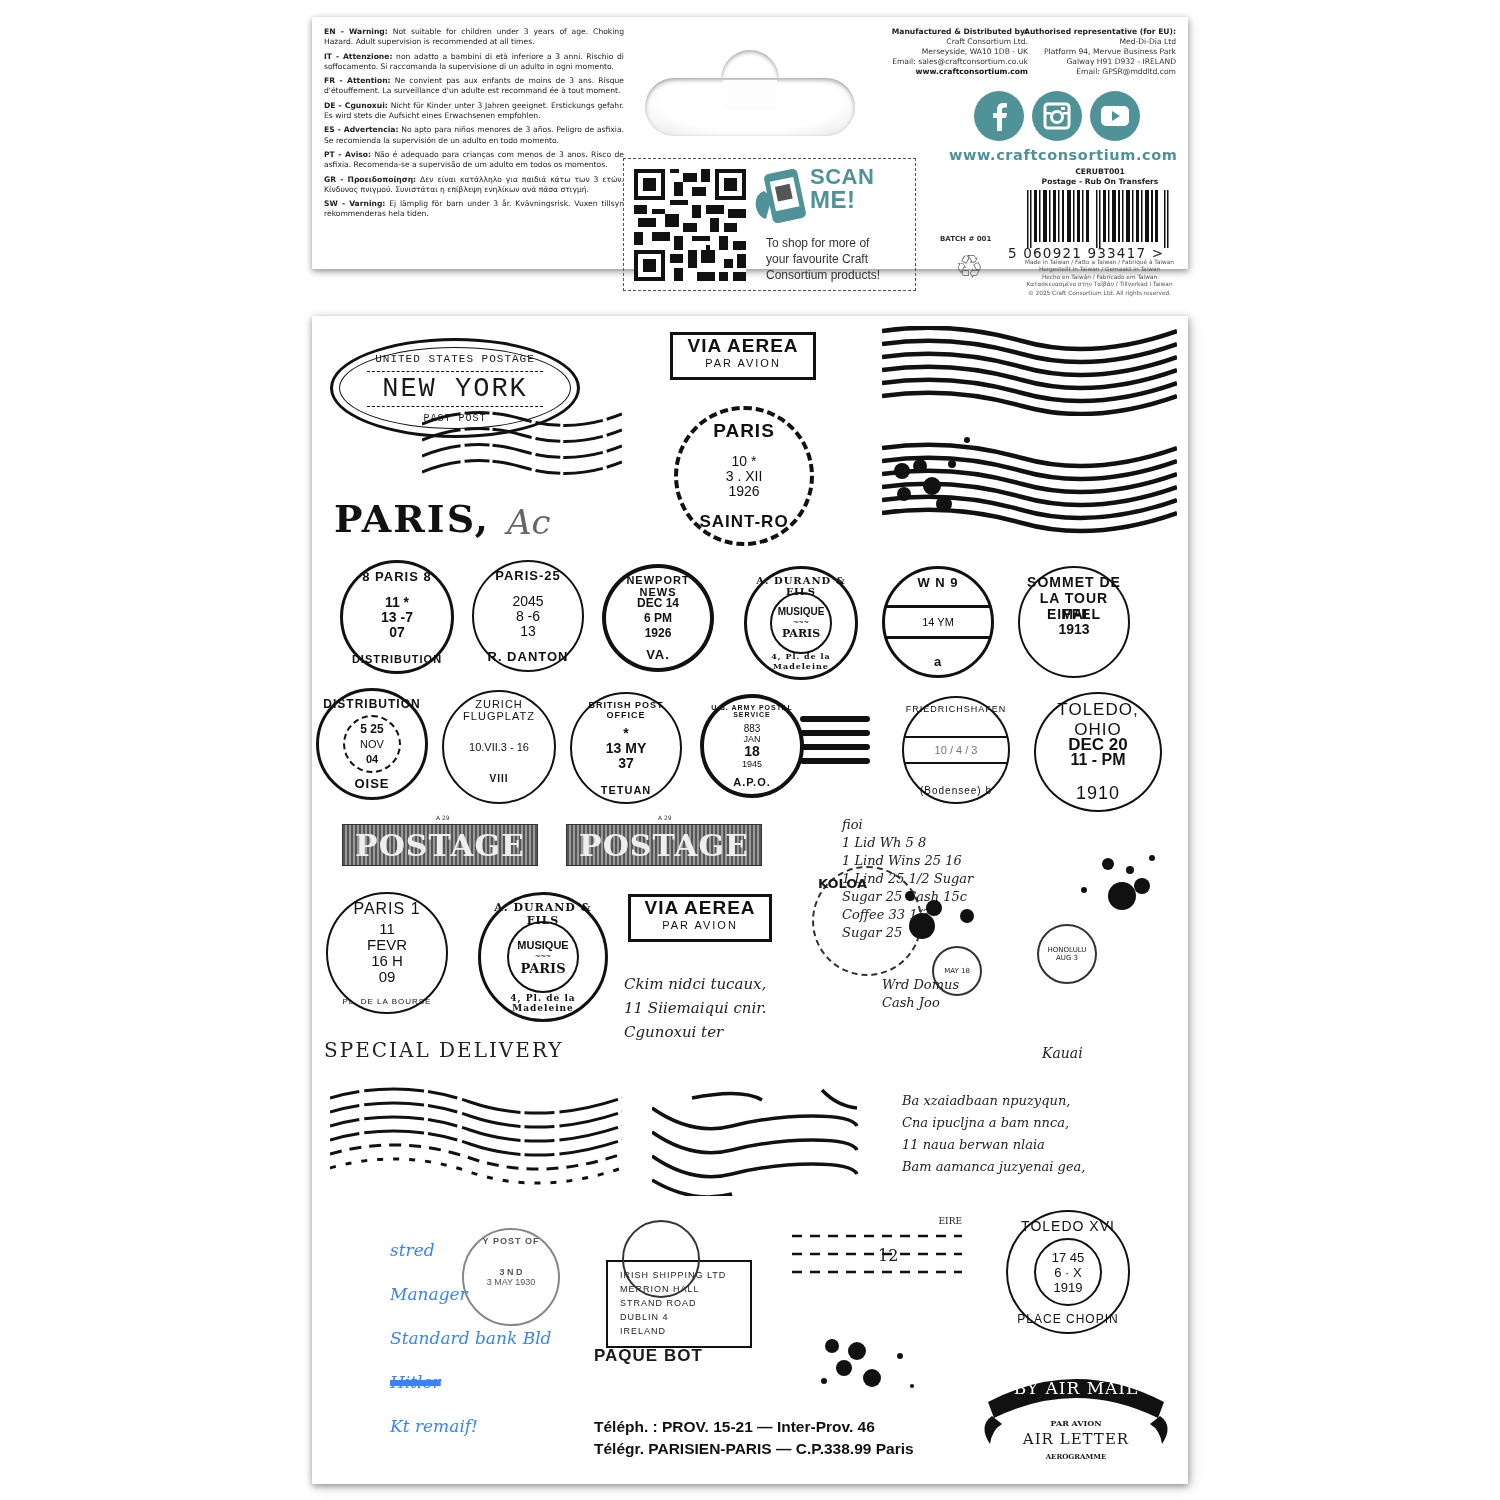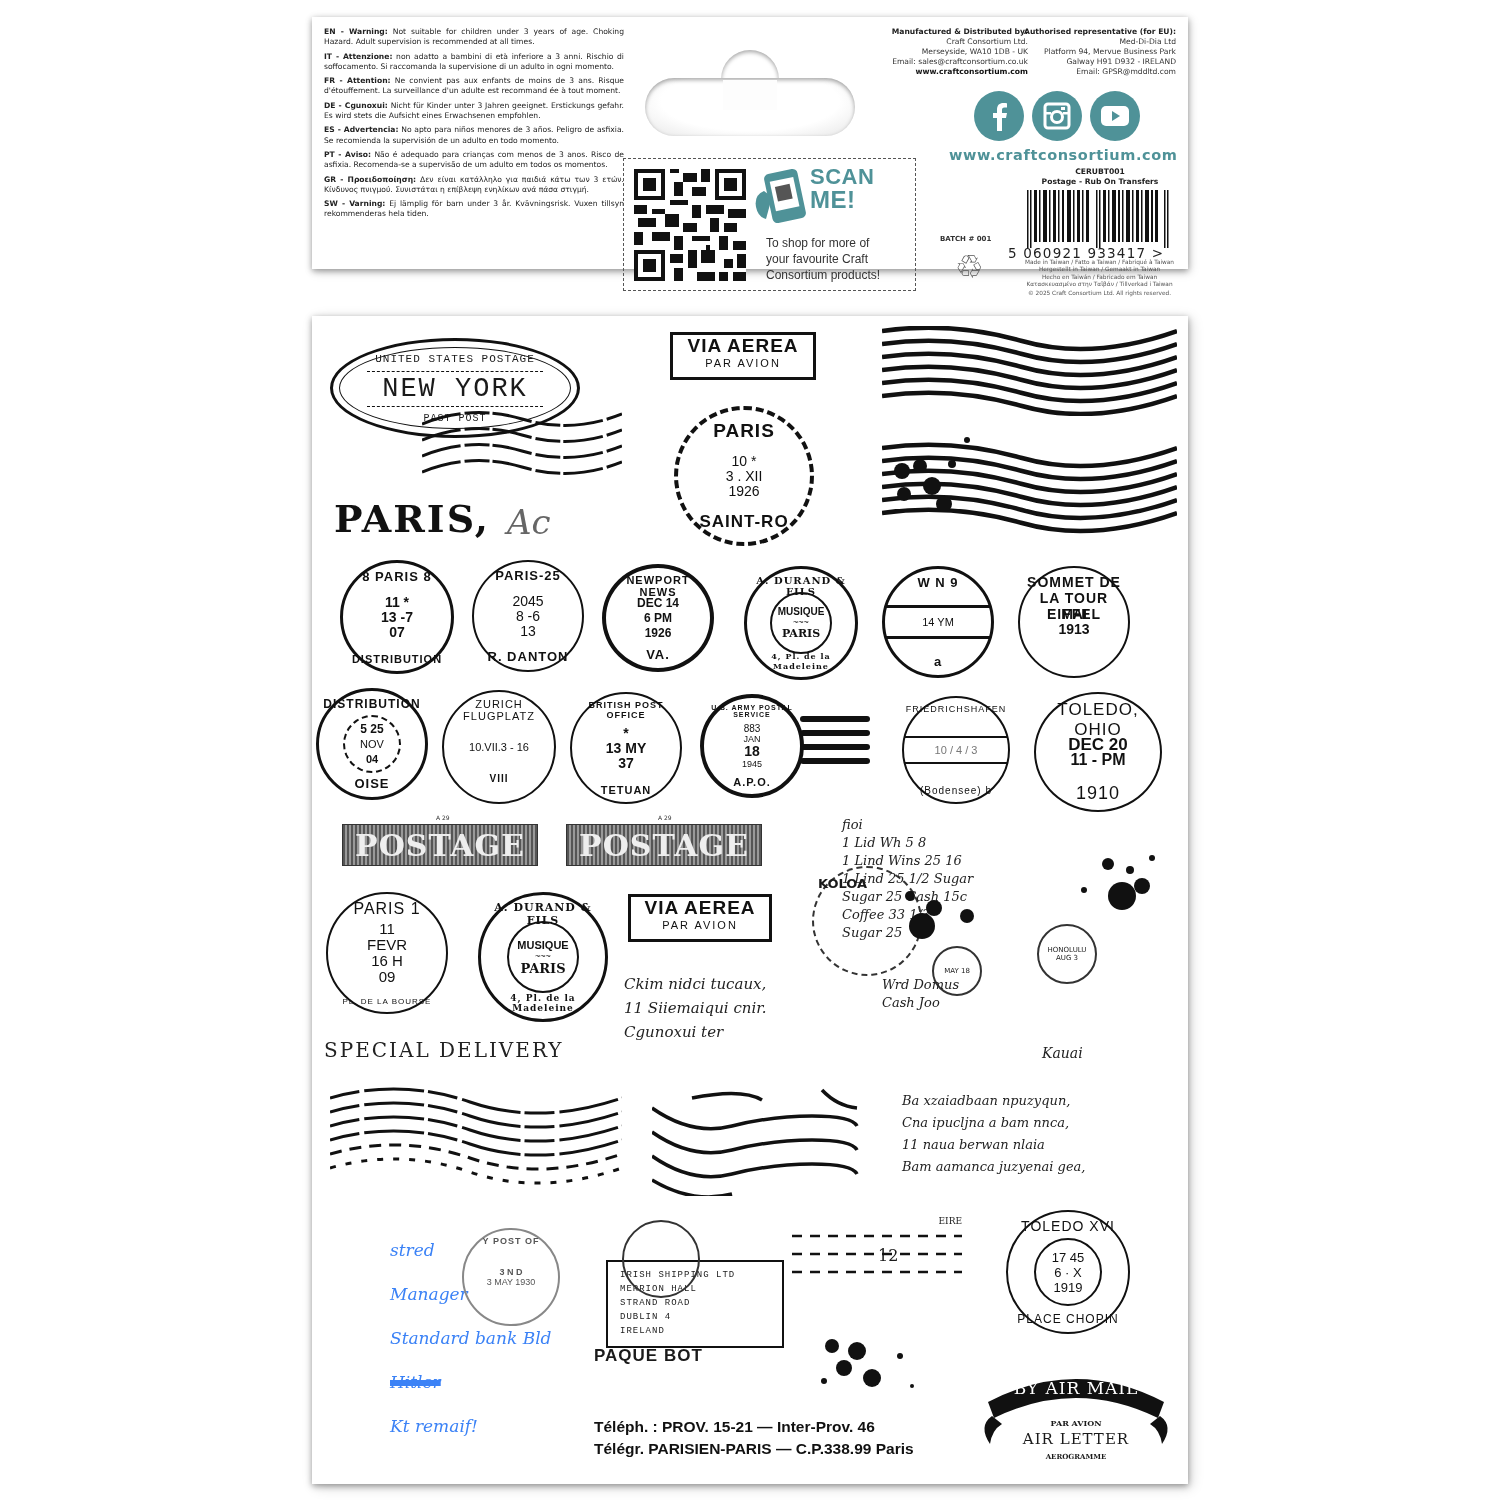--- a/index.html
+++ b/index.html
@@ -488,21 +488,21 @@
     <div>Manager</div>
     <div>Standard bank Bld</div>
     <div style="text-decoration:line-through;text-decoration-thickness:6px;">Hitler</div>
     <div>Kt remaif!</div>
   </div>
   <div class="stamp-c" style="left:150px;top:912px;width:98px;height:98px;border-width:2px;border-color:#888;color:#555;">
     <div class="ring-top" style="font-size:9px;">Y POST OF</div>
     <div style="font-size:9px;font-weight:bold;">3 N D</div>
     <div style="font-size:9px;">3 MAY 1930</div>
   </div>
-  <div class="abs" style="left:294px;top:944px;width:178px;height:88px;border:2.5px solid #111;padding:6px 12px;font-family:Liberation Mono, monospace;font-size:9px;line-height:14px;letter-spacing:1px;">
+  <div class="abs" style="left:294px;top:944px;width:146px;height:88px;border:2.5px solid #111;padding:6px 12px;font-family:Liberation Sans, sans-serif;font-size:9px;line-height:14px;letter-spacing:1px;">
     <div>IRISH SHIPPING LTD</div>
     <div>MERRION HALL</div>
     <div>STRAND ROAD</div>
     <div>DUBLIN 4</div>
     <div>IRELAND</div>
   </div>
   <div class="abs" style="left:310px;top:904px;width:78px;height:78px;border:2px solid #333;border-radius:50%;"></div>
   <div class="abs" style="left:560px;top:900px;width:90px;height:60px;">
     <div style="position:absolute;right:0;top:0;font-size:9px;font-family:'DejaVu Serif',serif;">EIRE</div>
     <div style="position:absolute;left:6px;top:30px;font-size:16px;font-family:'DejaVu Serif',serif;">12</div>

